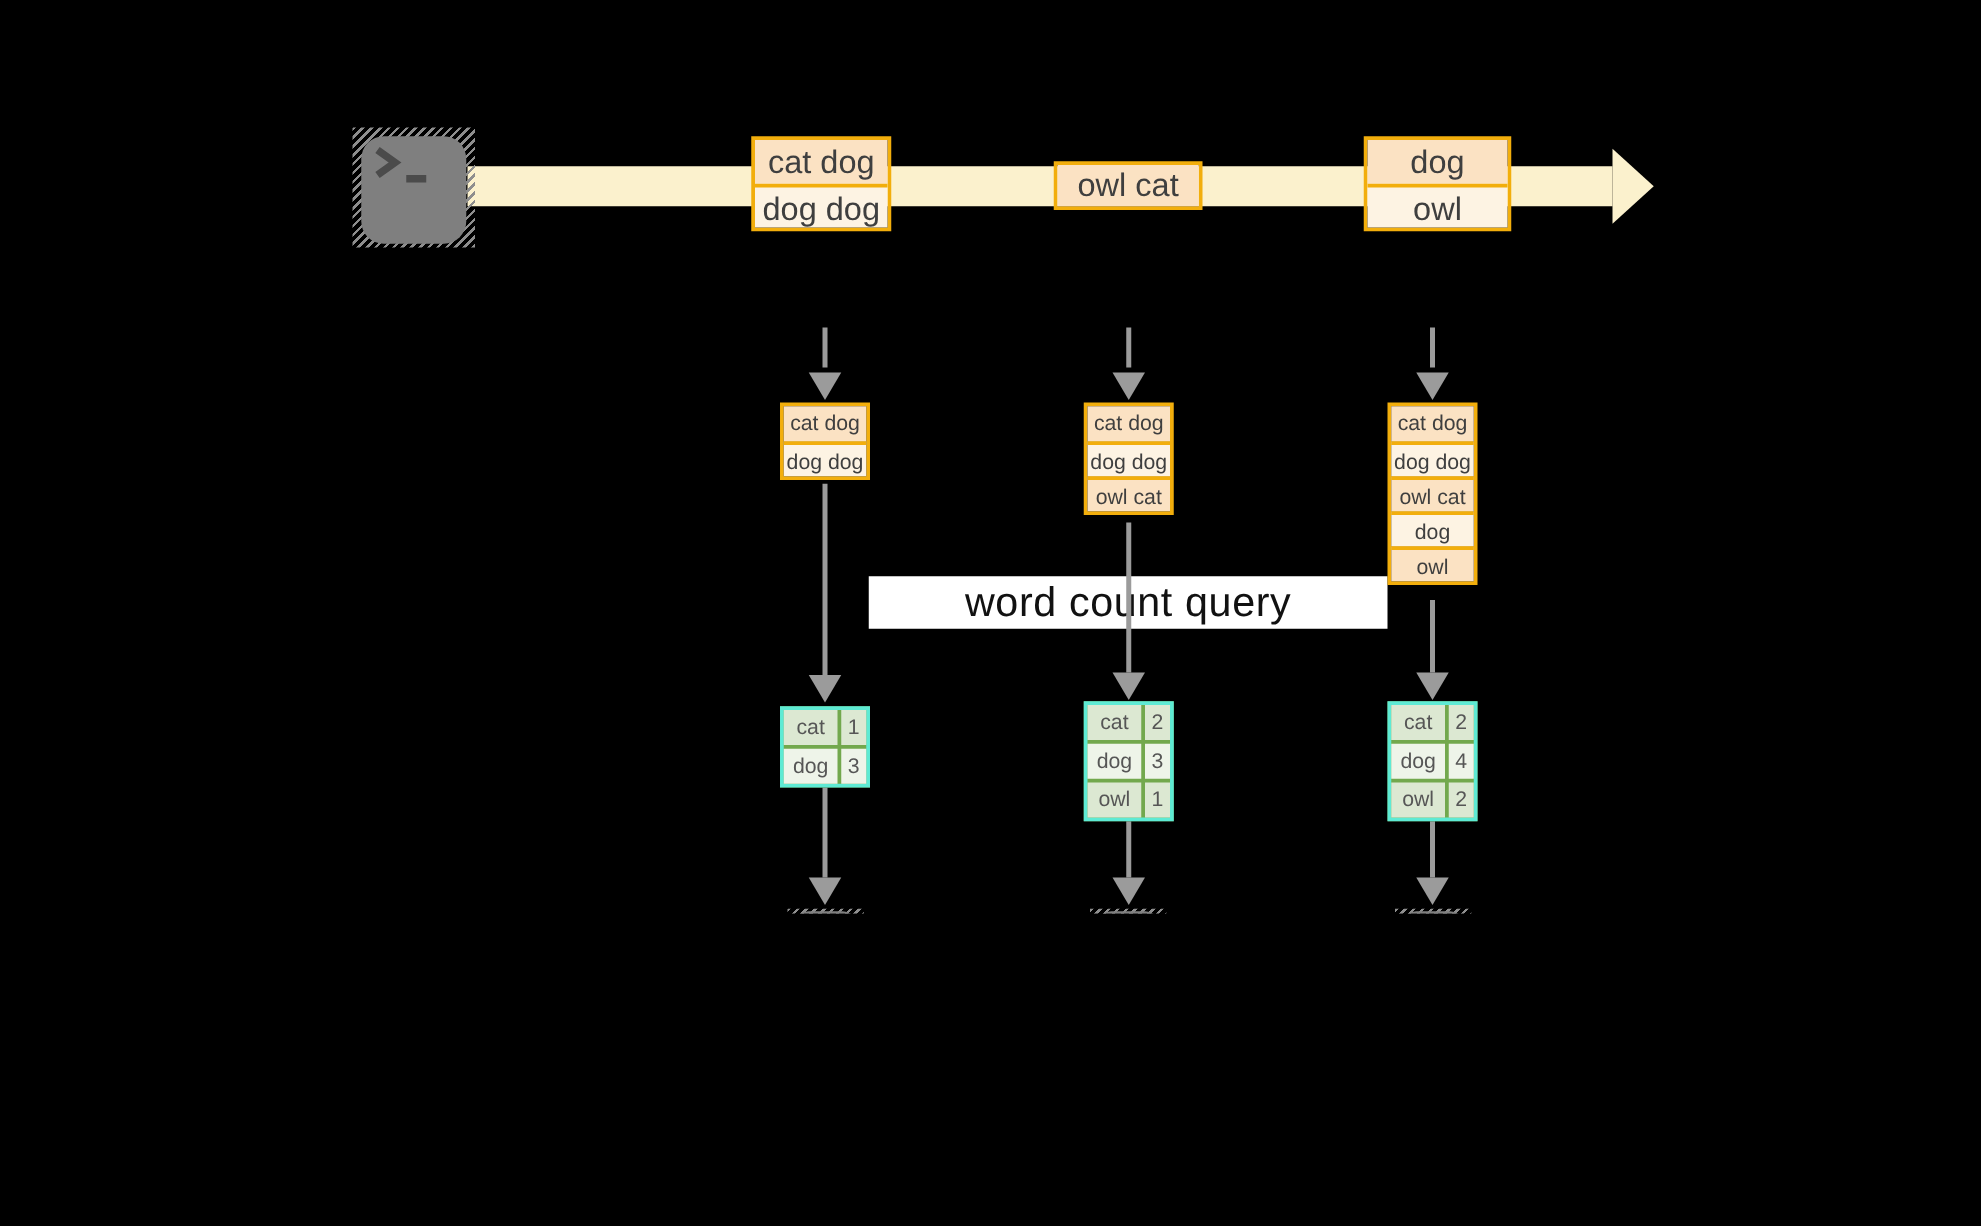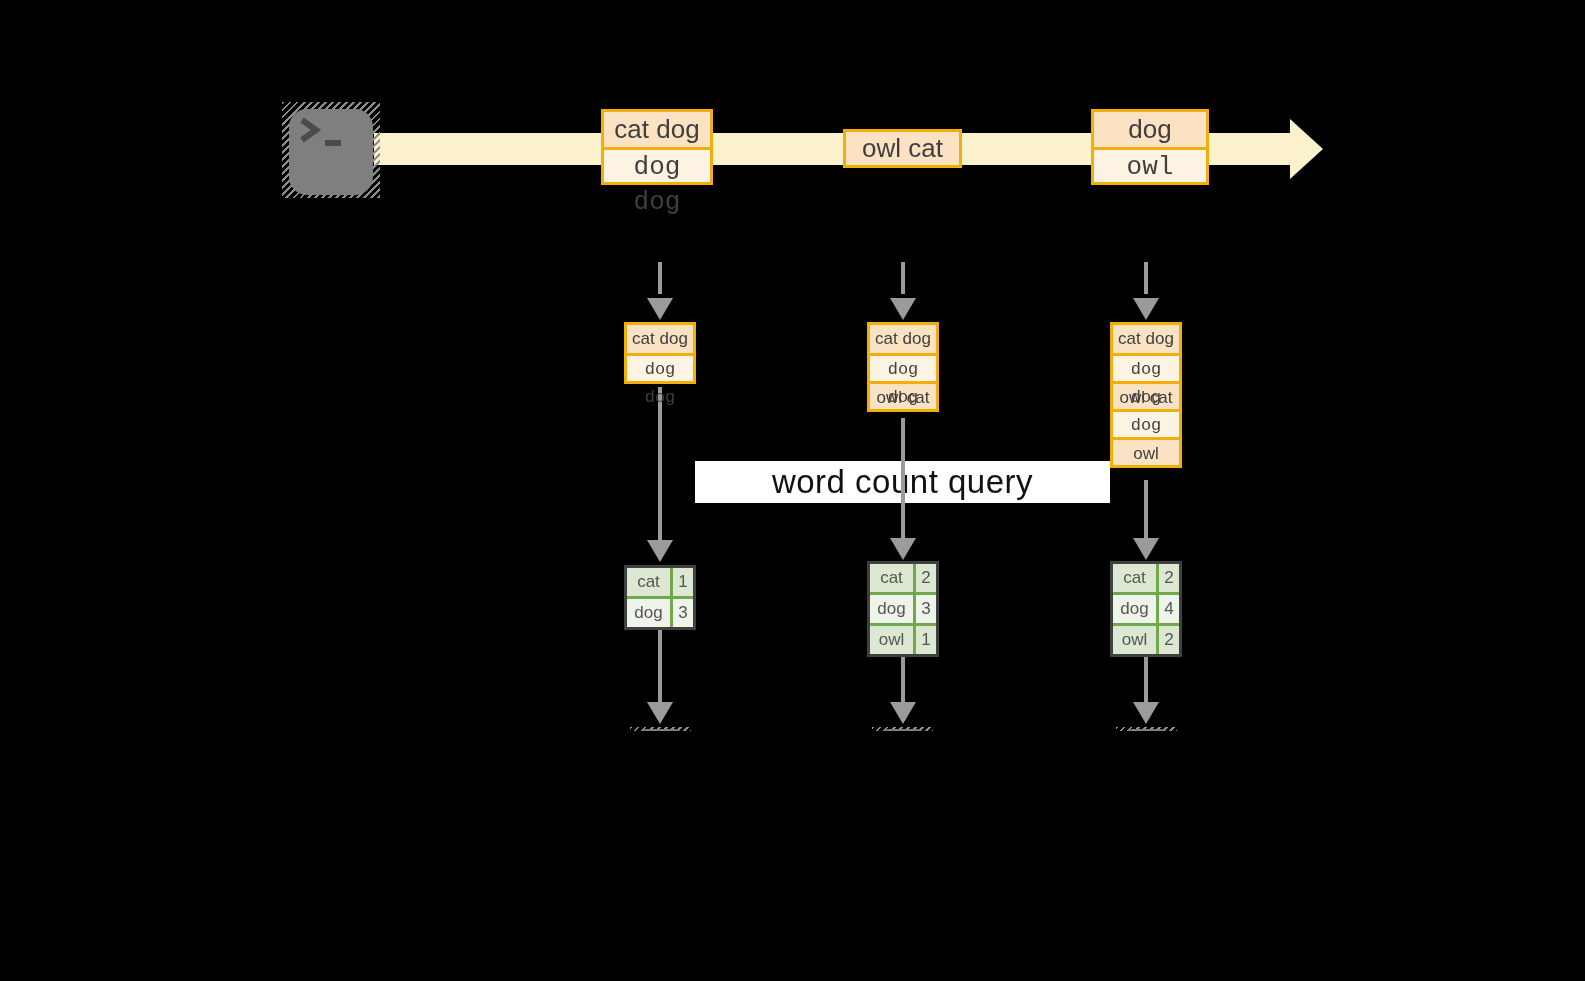--- a/index.html
+++ b/index.html
@@ -14,39 +14,39 @@
   .stream-band{left:374px;top:133px;width:916px;height:32px;background:#fbf1cd;z-index:1;}
   .stream-head{left:1290px;top:119px;width:0;height:0;
     border-top:30px solid transparent;border-bottom:30px solid transparent;
     border-left:33px solid #fbf1cd;z-index:1;}
 
   
   .msgbox{border:3px solid #f2ae0c;z-index:2;}
   .msg-row{height:35px;line-height:35px;text-align:center;font-size:26px;color:#3f3f3f;}
   .msg-row + .msg-row{border-top:3px solid #f2ae0c;}
   .dark{background:#fbe2c3;}
-  .light{background:#fdf3e3;font-family:Liberation Mono, monospace;}
+  .light{background:#fdf3e3;}
 
   
   .stack{border:3px solid #f2ae0c;width:72px;z-index:4;}
   .stack-row{height:28px;line-height:28px;text-align:center;font-size:17px;color:#3f3f3f;}
   .stack-row + .stack-row{border-top:3px solid #f2ae0c;}
 
   
   .qband{left:695px;top:461px;width:415px;height:42px;background:#ffffff;z-index:2;
     display:flex;align-items:center;justify-content:center;
     font-size:33px;font-weight:300;color:#111;letter-spacing:.5px;}
 
   
   .vline{width:4px;background:#9b9b9b;z-index:3;}
   .vhead{width:0;height:0;border-left:13px solid transparent;border-right:13px solid transparent;
     border-top:22px solid #9b9b9b;z-index:3;}
 
   
-  .gtable{border:3px solid #404040;background:#72a84d;width:72px;z-index:4;}
+  .gtable{border:3px solid #5eead4;background:#72a84d;width:72px;z-index:4;}
   .g-row{display:flex;height:28px;}
   .g-row + .g-row{margin-top:3px;}
   .g-word{width:43px;line-height:28px;text-align:center;font-size:17px;color:#565656;}
   .g-count{width:20px;margin-left:3px;line-height:28px;text-align:center;font-size:17px;color:#565656;}
   .g-row.gdark .g-word,.g-row.gdark .g-count{background:#dce8d2;}
   .g-row.glight .g-word,.g-row.glight .g-count{background:#eef4e9;}
 
   
   .hatch{background-image:repeating-linear-gradient(135deg,#8e8e8e 0 2px,transparent 2px 5px);z-index:2;}
   .term{position:absolute;background:#7f7f7f;z-index:3;}

